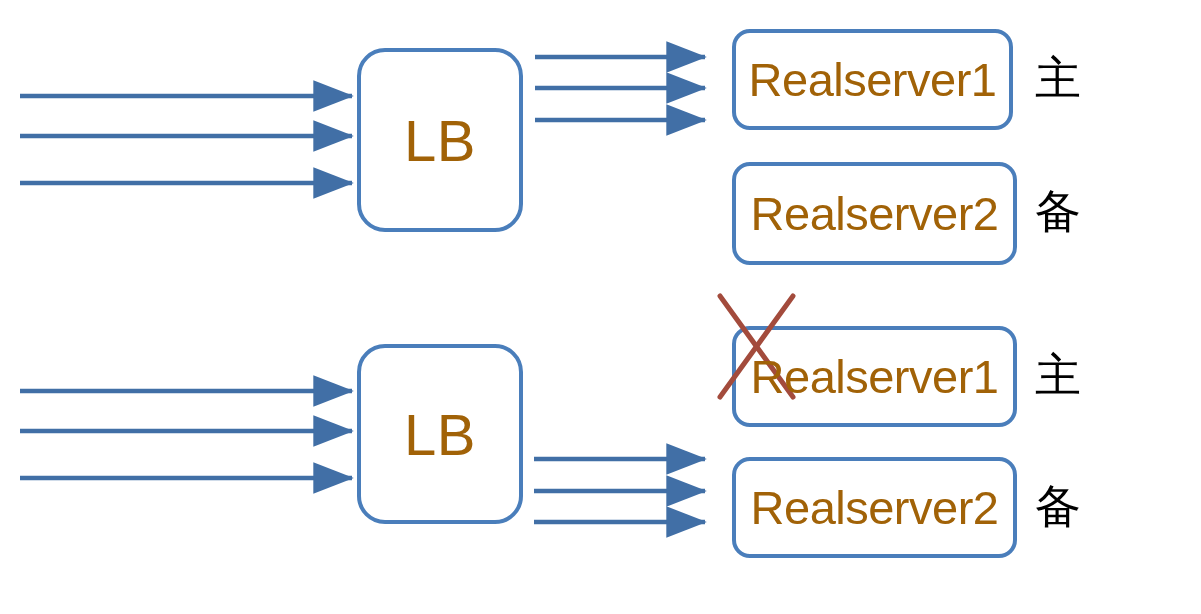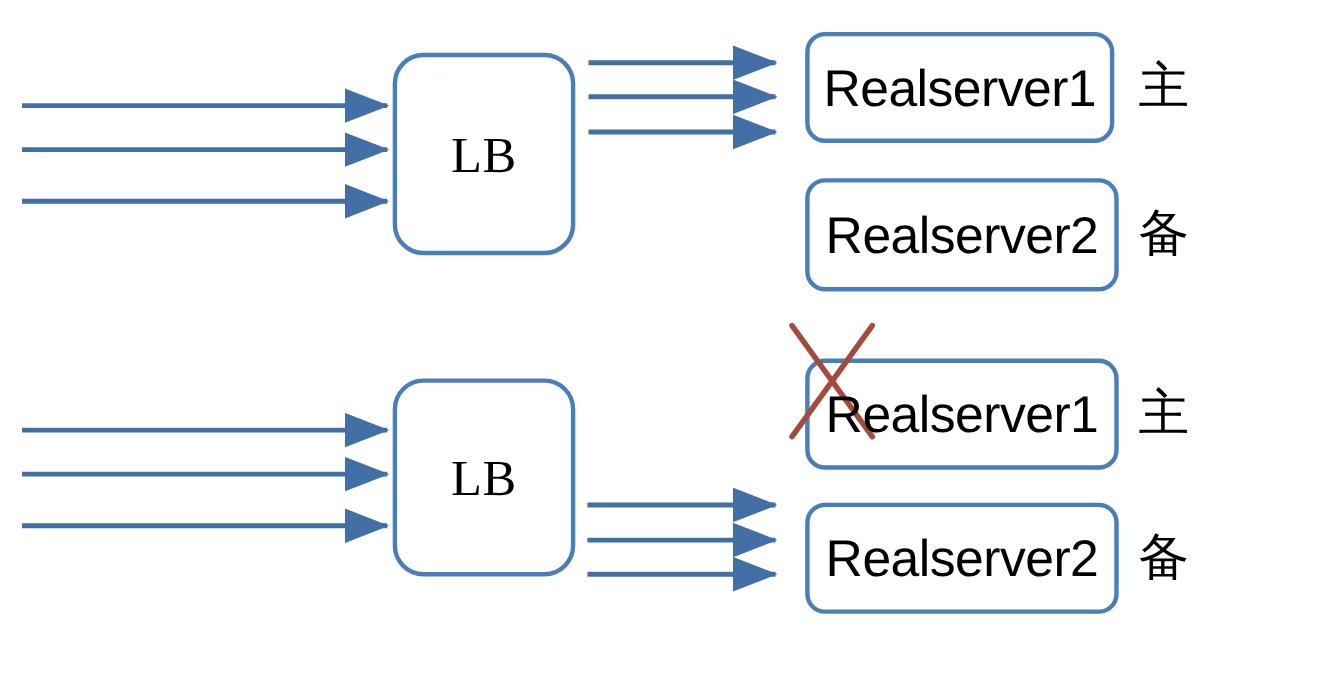--- a/index.html
+++ b/index.html
@@ -22,27 +22,27 @@
     left: 0;
     top: 0;
     width: 1201px;
     height: 614px;
   }
   .node-label {
     position: absolute;
     display: flex;
     align-items: center;
     justify-content: center;
-    color: #000000;
+    color: #a16207;
     white-space: nowrap;
     pointer-events: none;
   }
   .lb-text {
-    font-size: 46px;
-    font-family: Liberation Serif, serif;
+    font-size: 58px;
+    font-family: Liberation Sans, sans-serif;
     letter-spacing: 0.5px;
   }
   .rs-text {
     font-size: 47px;
     font-family: "Liberation Sans", sans-serif;
     letter-spacing: -0.5px;
   }
   .cjk-text {
     position: absolute;
     font-size: 46px;

